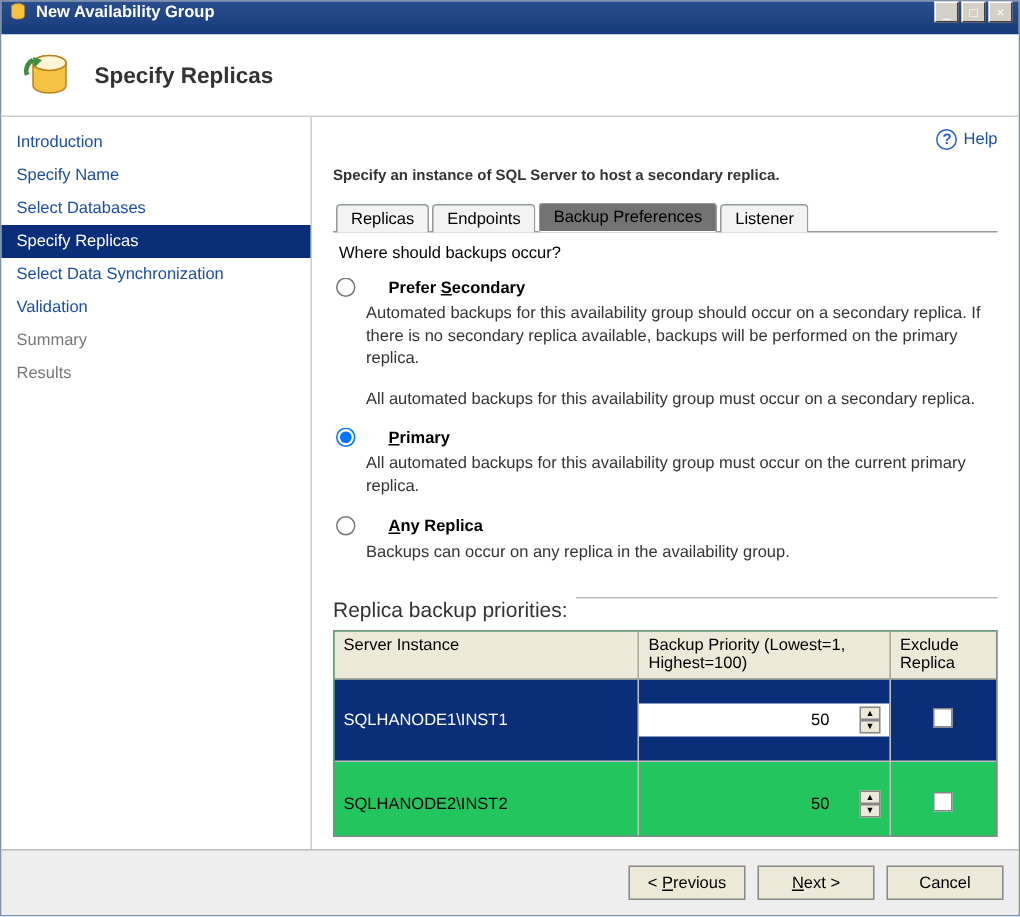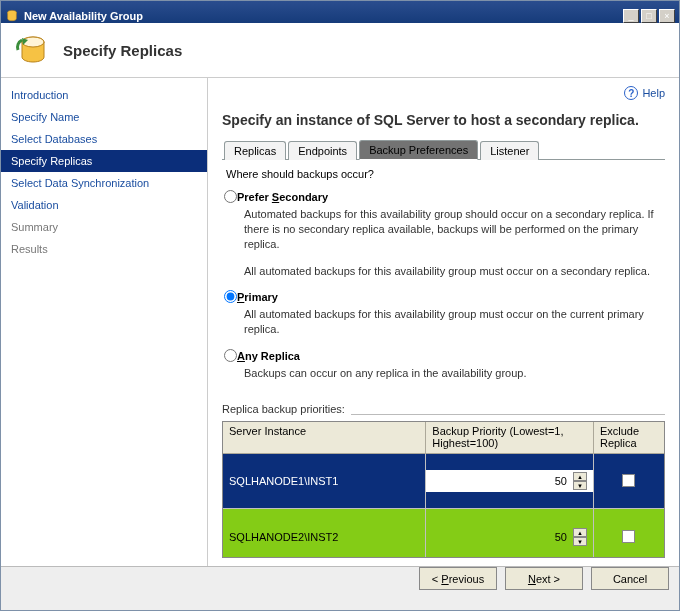--- a/index.html
+++ b/index.html
@@ -1,64 +1,64 @@
 <!DOCTYPE html>
 <html><head>
 <meta charset="utf-8">
 <style>
   html,body{margin:0;padding:0;font-family:Tahoma,Verdana,Arial,sans-serif;font-size:11px;color:#000;background:#fff}
   *{box-sizing:border-box}
   .window{width:680px;height:611px;border:1px solid #7e91a9;display:flex;flex-direction:column;background:#eee}
-  .titlebar{height:22px;background:linear-gradient(#2a4d8e,#163b7a);color:#fff;display:flex;align-items:flex-end;padding:0 4px;justify-content:space-between}
+  .titlebar{height:22px;background:linear-gradient(#2a4d8e,#163b7a);color:#fff;display:flex;align-items:flex-start;padding:0 4px;justify-content:space-between}
   .titlebar-left{display:flex;align-items:center;gap:5px}
   .titlebar-icon{width:14px;height:14px}
   .titlebar-text{font-weight:bold;font-size:11px}
   .win-controls{display:flex;gap:2px}
   .win-btn{width:16px;height:14px;background:#d4d0c8;border:1px solid #fff;border-right-color:#404040;border-bottom-color:#404040;font-size:9px;display:flex;align-items:center;justify-content:center;font-family:Arial;line-height:1}
   .header{height:55px;background:#fff;border-bottom:1px solid #ccc;display:flex;align-items:center;padding:0 10px;gap:12px}
   .header h1{margin:0;font-size:15px;font-weight:bold;color:#333}
   .body{flex:1;display:flex;background:#fff;min-height:0}
   .sidebar{width:207px;border-right:1px solid #ccc;padding-top:6px}
   .nav-item{padding:5px 10px;color:#1b4ea0;cursor:pointer;font-size:11px}
   .nav-item.active{background:#0b2e7a;color:#fff}
   .nav-item.muted{color:#777}
   .content{flex:1;padding:8px 14px 8px 14px;display:flex;flex-direction:column;min-width:0}
   .help-row{display:flex;justify-content:flex-end;align-items:center;gap:4px;margin-bottom:12px}
   .help-icon{width:14px;height:14px;border-radius:50%;border:1px solid #2a62c9;color:#2a62c9;font-size:10px;display:flex;align-items:center;justify-content:center;font-weight:bold}
   .help-link{color:#1b4ea0;text-decoration:none}
-  .instr{font-weight:bold;margin-bottom:12px;font-size:14px;color:#333}
+  .instr{font-weight:bold;margin-bottom:12px;font-size:10px;color:#333}
   .tabs{display:flex;align-items:center;border-bottom:1px solid #919b9c;padding-left:2px}
   .tab{padding:3px 9px;border:1px solid #919b9c;border-bottom:none;background:#f3f3f3;margin-right:2px;margin-bottom:-1px;border-radius:3px 3px 0 0;font-size:11px;cursor:pointer;position:relative}
   .tab.active{background:#737373;border-bottom:1px solid #fff;z-index:2}
   .q{margin:8px 0 10px 4px;font-size:11px}
   .options{margin:0 2px}
   .opt{margin-bottom:12px}
-  .opt-row{display:flex;align-items:center;gap:0}
+  .opt-row{display:flex;align-items:center;gap:22px}
   .opt input[type=radio]{margin:0}
   .opt-label{font-weight:bold}
   .opt-label .ul{text-decoration:underline}
   .opt-desc{margin:4px 0 0 20px;color:#333;line-height:1.35}
-  .fieldset-title{display:flex;align-items:flex-end;margin:10px 0 6px 0;color:#333;font-size:11px}
+  .fieldset-title{display:flex;align-items:flex-start;margin:10px 0 6px 0;color:#333;font-size:14px}
   .fieldset-title .line{flex:1;height:1px;background:#bbb;margin-left:6px}
-  .grid{border:1px solid #888;background:#84cc16;flex:1;min-height:120px;overflow:hidden}
+  .grid{border:1px solid #888;background:#22c55e;flex:1;min-height:120px;overflow:hidden}
   table{border-collapse:collapse;width:100%;font-size:11px}
   th{background:#ece9d8;border:1px solid #aca899;border-top:none;text-align:left;font-weight:normal;padding:3px 6px;vertical-align:top;height:32px}
   th:first-child{border-left:none}
   th:last-child{border-right:none}
   td{border:1px solid #c0c0c0;border-left:none;padding:19px 6px;height:22px}
   td:last-child{border-right:none}
   tr.sel td{background:#0b2e7a;color:#fff}
-  .spin-cell{display:flex;align-items:center;justify-content:space-between;gap:2px}
+  .spin-cell{display:flex;align-items:center;justify-content:space-between;gap:16px}
   tr.sel .spin-cell{background:#fff;color:#000;margin:-3px -6px;padding:3px 6px;height:22px}
   .spin-val{flex:1;text-align:right;padding-right:4px}
   .spin-btns{display:flex;flex-direction:column}
   .spin-btn{width:14px;height:9px;background:#ece9d8;border:1px solid #888;font-size:6px;line-height:1;display:flex;align-items:center;justify-content:center;cursor:pointer}
   .chk-cell{text-align:center}
   .chk{width:13px;height:13px;border:1px solid #888;background:#fff;display:inline-block}
-  .footer{height:44px;border-top:1px solid #bbb;background:#eee;display:flex;justify-content:flex-end;gap:8px;padding:0 10px}
+  .footer{height:44px;border-top:1px solid #bbb;background:#eee;display:flex;align-items:center;justify-content:flex-end;gap:8px;padding:0 10px}
   .btn{min-width:78px;height:23px;background:#ece9d8;border:1px solid #888;font-size:11px;cursor:pointer;padding:0 8px}
   .btn .ul{text-decoration:underline}
 </style>
 </head>
 <body>
 
 <div class="window">
 
   <div class="titlebar">
     <div class="titlebar-left">

